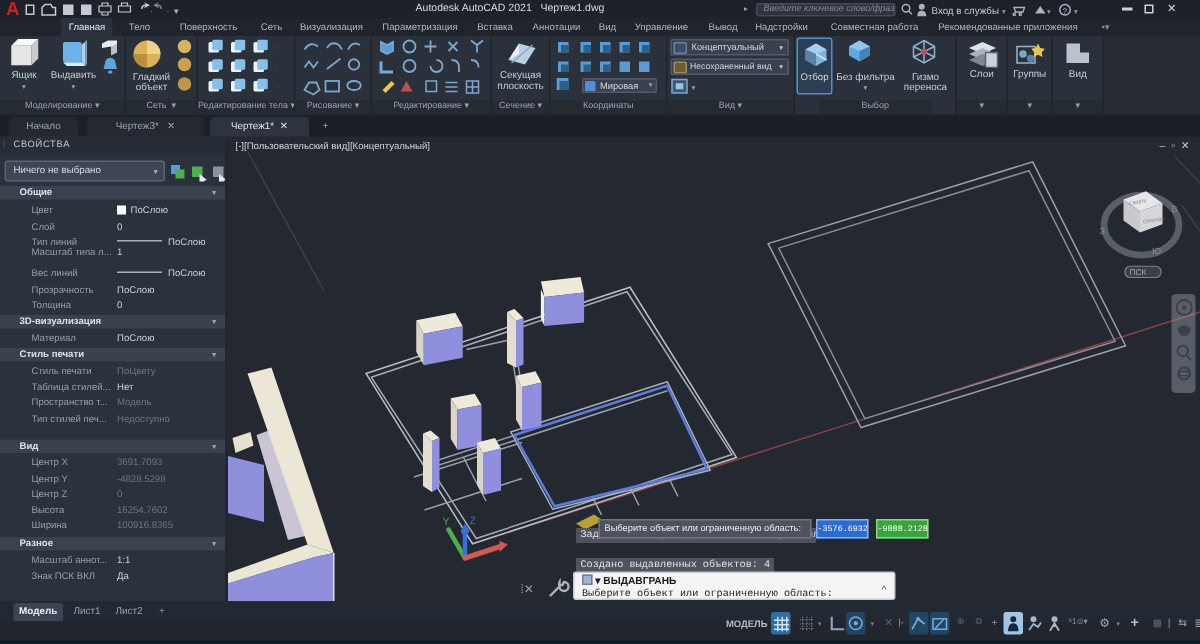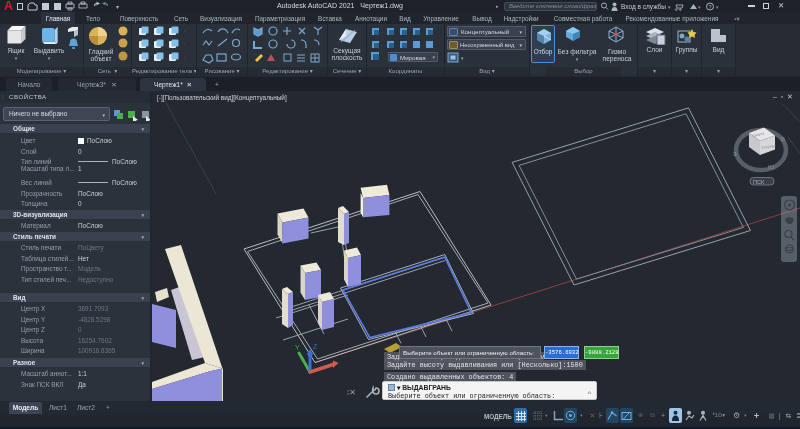--- a/index.html
+++ b/index.html
@@ -564,21 +564,20 @@
         <line x1="639" y1="146" x2="642" y2="149" stroke="#3a3f48" stroke-width="1.2"></line>
         <circle cx="637.5" cy="158" r="4" fill="none" stroke="#3a3f48" stroke-width="1.2"></circle>
         <ellipse cx="637.5" cy="158" rx="4" ry="1.5" fill="none" stroke="#3a3f48" stroke-width="1"></ellipse>
       </g>
     </svg>
   </div>
   <div class="abs hist" style="left:384px;top:352px;width:160px;height:10px;overflow:hidden">Задайте высоту выдавливания или [Несколько</div>
   <div class="abs" id="tooltip">Выберите объект или ограниченную область:</div>
   <div class="abs" id="valblue">-3576.6932</div>
   <div class="abs" id="valgreen">-9888.2128</div>
-  <div class="abs hist" style="left:384px;top:359.5px;height:10px">Задайте высоту выдавливания или [Несколько]:1500</div>
   <div class="abs hist" style="left:384px;top:371.5px;height:10px">Создано выдавленных объектов: 4</div>
   <div class="abs" id="cmdicons">⁞✕</div>
   <svg class="abs" style="left:364px;top:385px" width="16" height="15">
       <path d="M3,12 L9,6 M9,6 a3,3 0 1 0 3,-3 l-1,2 -2,0 0,-2 a3,3 0 0 0 0,3" stroke="#aab2be" stroke-width="1.6" fill="none" stroke-linecap="round"></path>
     </svg>
   <div class="abs" id="cmdbox">
     <div class="l1"><span style="display:inline-block;width:7px;height:7px;background:#9db7d8;border:1px solid #6a82a0;vertical-align:-1px"></span> ▾ <span>ВЫДАВГРАНЬ</span></div>
     <div class="l2">Выберите объект или ограниченную область:</div>
     <div style="position:absolute;right:5px;top:8px;color:#555;font-size:7px">^</div>
   </div>

